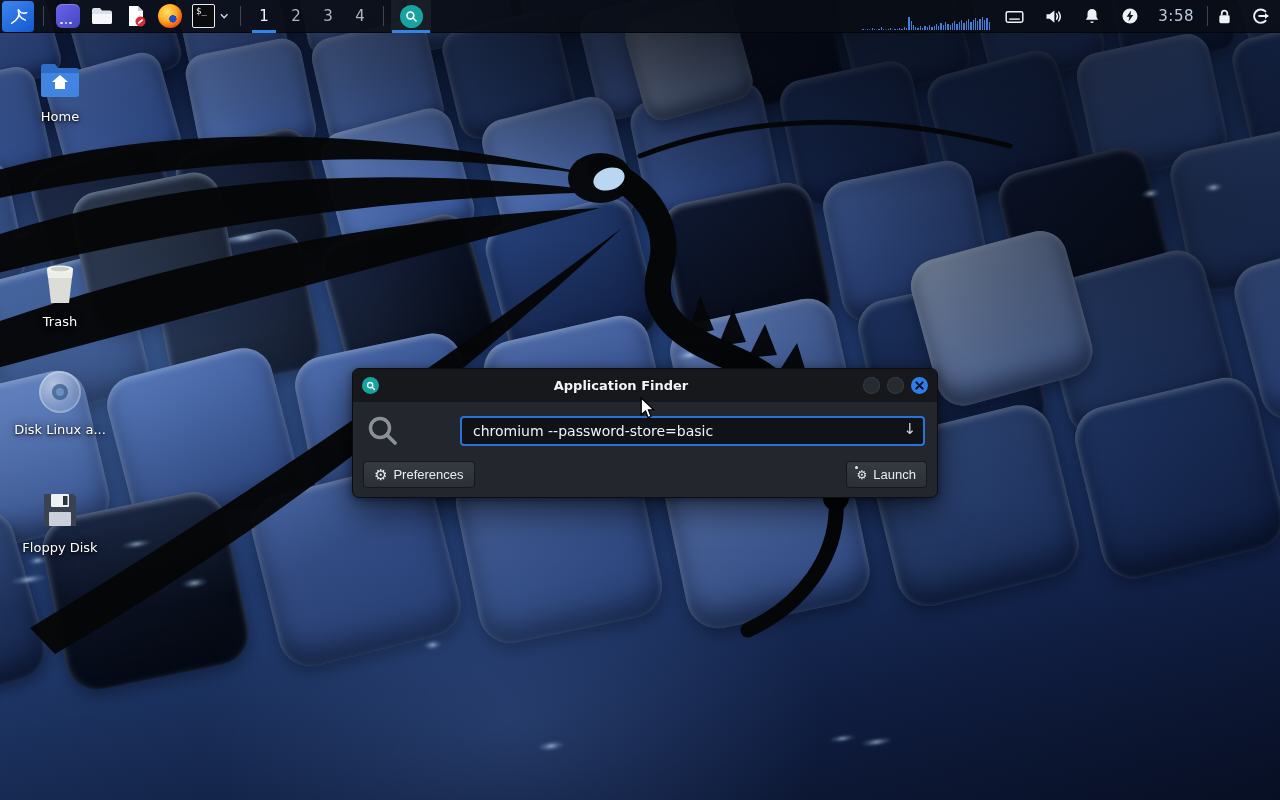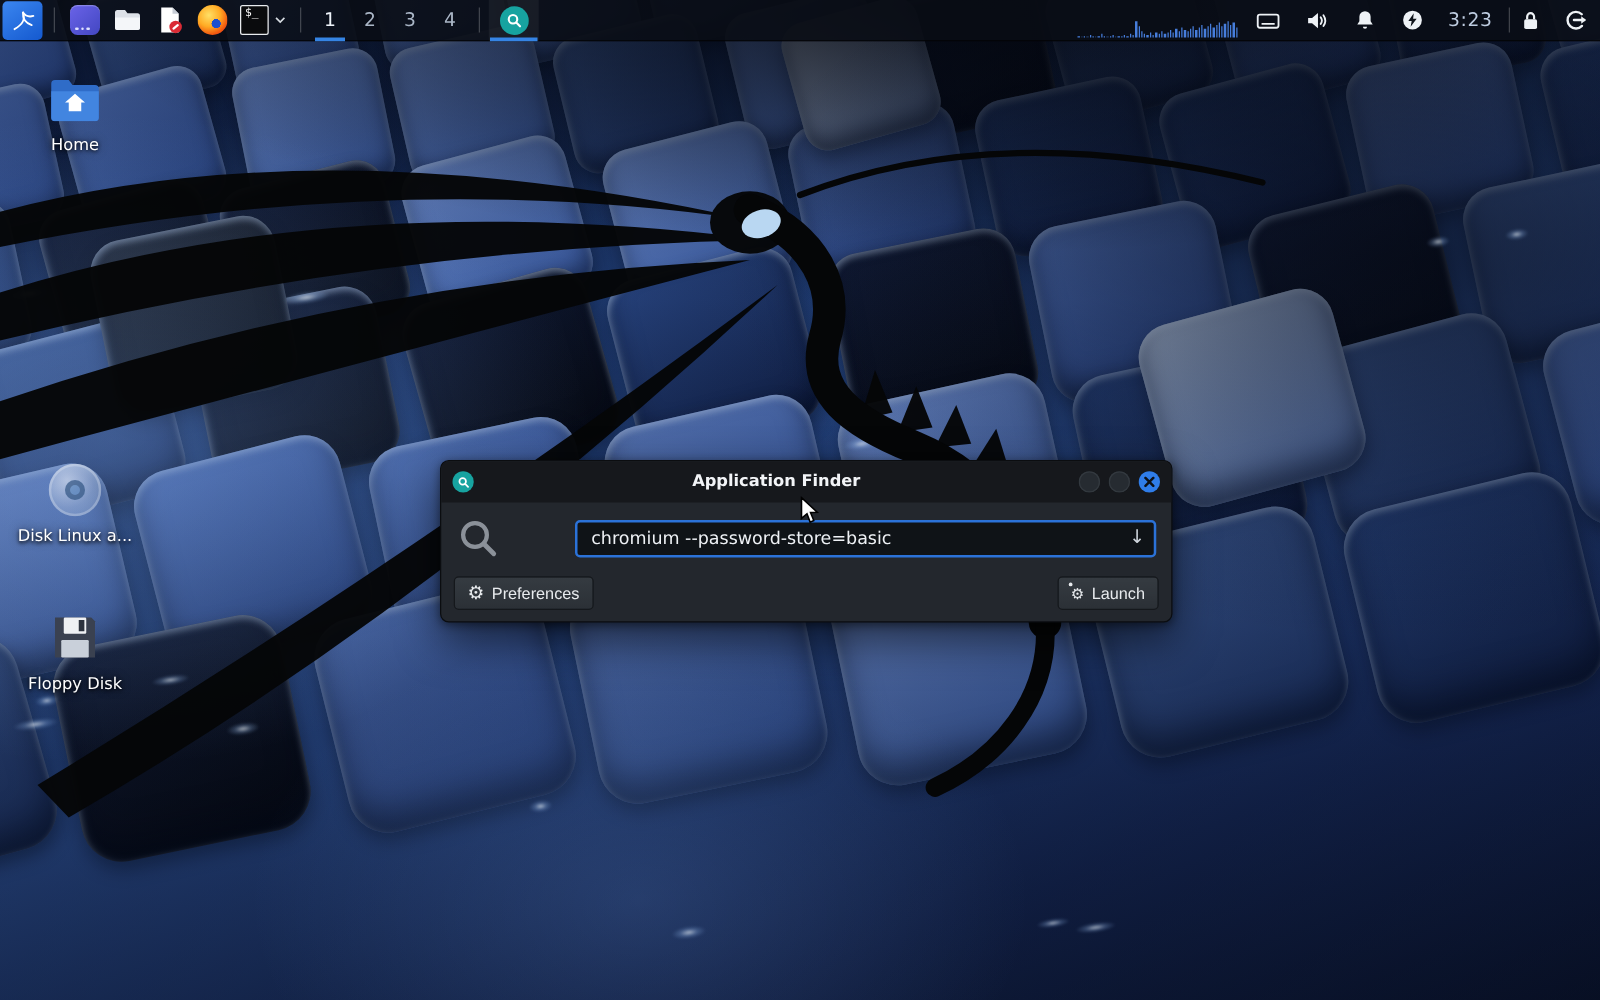--- a/index.html
+++ b/index.html
@@ -197,20 +197,31 @@
       <svg width="42" height="36" viewBox="0 0 42 36">
         <path d="M2 6a3 3 0 0 1 3-3h11l3 4h18a3 3 0 0 1 3 3v23a3 3 0 0 1-3 3H5a3 3 0 0 1-3-3z" fill="#2f6cc8"></path>
         <path d="M2 12h38v21a3 3 0 0 1-3 3H5a3 3 0 0 1-3-3z" fill="#4285e0"></path>
         <path d="M21 14l-8 7h3v7h10v-7h3z" fill="#fff"></path>
       </svg>
     </div>
     <div class="lbl">Home</div>
   </div>
 
 
+  <div class="dicon" style="top:262px">
+    <div class="img">
+      <svg width="40" height="42" viewBox="0 0 40 42">
+        <path d="M7 6 L33 6 L29 40 L11 40 Z" fill="#ddddd8"></path>
+        <path d="M7 6 L33 6 L32 15 L8 15 Z" fill="#eeeee9"></path>
+        <ellipse cx="20" cy="6" rx="13" ry="3.6" fill="#f5f5f1"></ellipse>
+        <ellipse cx="20" cy="6" rx="9.5" ry="2.3" fill="#cfcfca"></ellipse>
+      </svg>
+    </div>
+    <div class="lbl">Trash</div>
+  </div>
 
   <div class="dicon" style="top:370px">
     <div class="img">
         <div class="disc"></div>
       </div>
     <div class="lbl">Disk Linux a...</div>
   </div>
 
   <div class="dicon" style="top:488px">
     <div class="img">
@@ -372,21 +383,21 @@
         <path d="M15.5 9q2.2 3 0 6 M18 7q3.4 5 0 10" stroke="#eef2f6" stroke-width="1.7" fill="none" stroke-linecap="round"></path>
       </svg>
       <svg width="20" height="20" viewBox="0 0 24 24">
         <path d="M12 3.5a5.4 5.4 0 0 1 5.4 5.4v4.3l2 3.2H4.6l2-3.2V8.9A5.4 5.4 0 0 1 12 3.5z" fill="#eef2f6"></path>
         <path d="M10 18.5a2 2 0 0 0 4 0z" fill="#eef2f6"></path>
       </svg>
       <svg width="20" height="20" viewBox="0 0 24 24">
         <circle cx="12" cy="12" r="9" fill="#eef2f6"></circle>
         <polygon points="13.2,5.5 8,13 11.2,13 10.2,18.5 16,10.8 12.6,10.8" fill="#10151c"></polygon>
       </svg>
-      <span class="clock">3:23</span>
+      <span class="clock">3:58</span>
     </div>
 
     <div class="vsep"></div>
 
     <div class="session">
       <svg width="19" height="19" viewBox="0 0 24 24">
         <rect x="5.5" y="10.5" width="13" height="10" rx="1.8" fill="#eef2f6"></rect>
         <path d="M8.5 10.5V8a3.5 3.5 0 0 1 7 0v2.5" stroke="#eef2f6" stroke-width="2.2" fill="none"></path>
       </svg>
       <svg width="20" height="20" viewBox="0 0 24 24">

